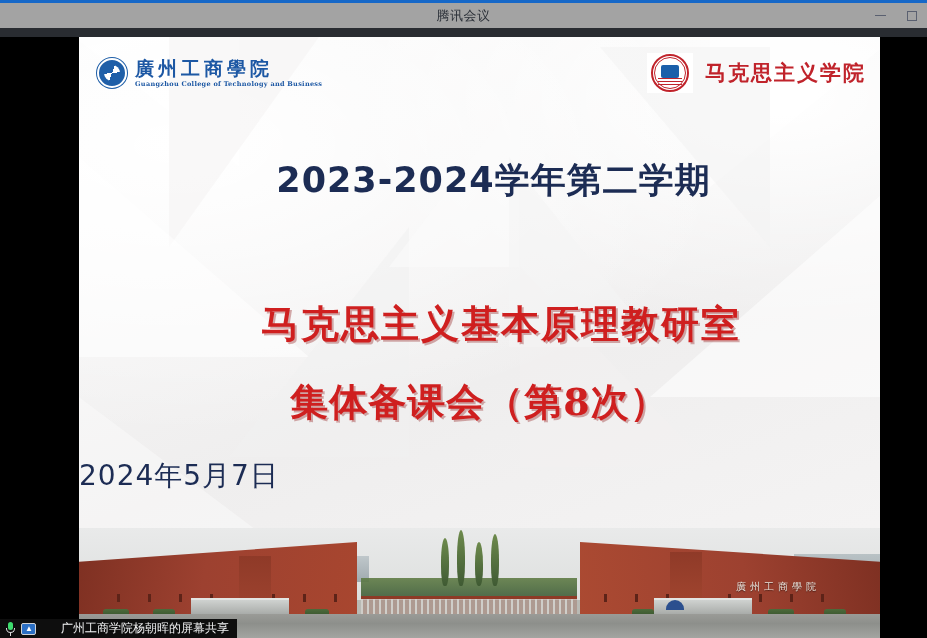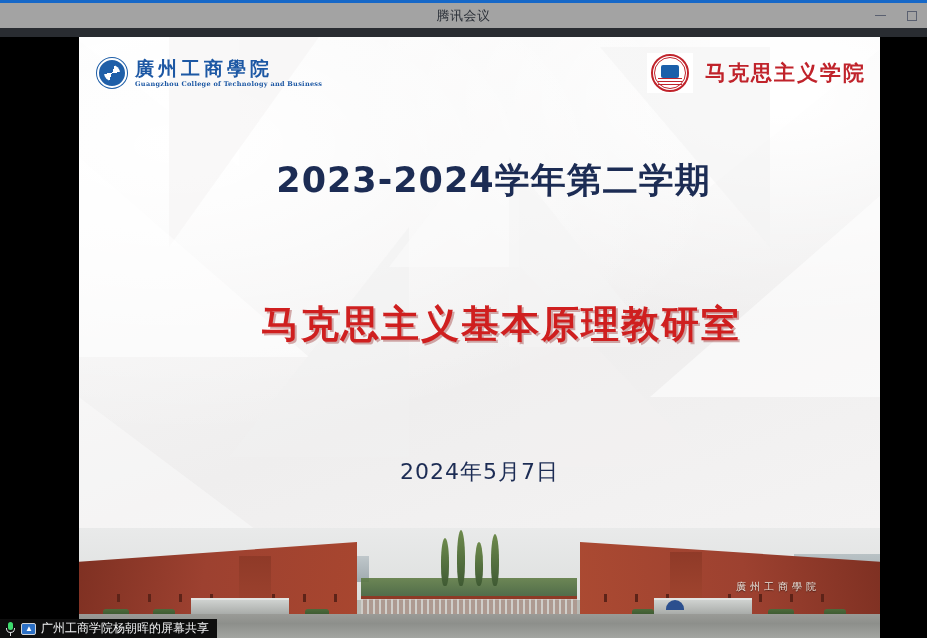--- a/index.html
+++ b/index.html
@@ -172,22 +172,22 @@
   .slide-red-2{
     position:absolute; left:0; top:340px; width:801px;
     text-align:center;
     font-size:38px; font-weight:bold; color:#cf1f1f;
     letter-spacing:1px;
     text-shadow:2px 2px 0 rgba(140,20,20,.35);
     font-family:"DejaVu Serif","Liberation Serif",serif;
   }
   .slide-date{
     position:absolute; left:0; top:420px; width:801px;
-    text-align:center;
-    font-size:22px; color:#1c2c54; letter-spacing:1px;
+    text-align:left;
+    font-size:28px; color:#1c2c54; letter-spacing:1px;
     font-family:"DejaVu Sans","Liberation Sans",sans-serif;
   }
 
   
   .photo{
     position:absolute; left:0; bottom:0; width:801px; height:110px;
     overflow:hidden;
   }
   .sky{
     position:absolute; inset:0;
@@ -318,20 +318,21 @@
     position:absolute; inset:0; border:1.4px solid #cfd2d5;
     border-radius:2px; background:#2b6fc4;
   }
   .screen-icon .arrow{
     position:absolute; left:4px; top:3px; width:7px; height:6px;
     color:#ffffff; font-size:8px; line-height:6px; text-align:center;
   }
   .share-text{
     font-size:12px; color:#f2f3f4; white-space:nowrap;
     font-family:Liberation Serif, serif;
+    margin-left:20px;
   }
 </style>
 </head>
 <body>
 
 <div id="app">
 
   <div class="accent-bar"></div>
 
   <div class="titlebar">
@@ -378,20 +379,21 @@
             <span class="marx-ring">
                 <span class="marx-inner"></span>
               </span>
           </span>
           <span class="logo-right-text">马克思主义学院</span>
         </div>
       </div>
 
       <div class="slide-title">2023-2024学年第二学期</div>
       <div class="slide-red-1">马克思主义基本原理教研室</div>
+      <div class="slide-red-2">集体备课会（第8次）</div>
       <div class="slide-date">2024年5月7日</div>
 
       <div class="photo">
         <span class="sky"></span>
         <span class="bg-building"></span>
         <span class="bg-building-r"></span>
         <span class="greens"></span>
         <span class="tree t1"></span>
           <span class="tree t2"></span>
         <span class="tree t3"></span>

